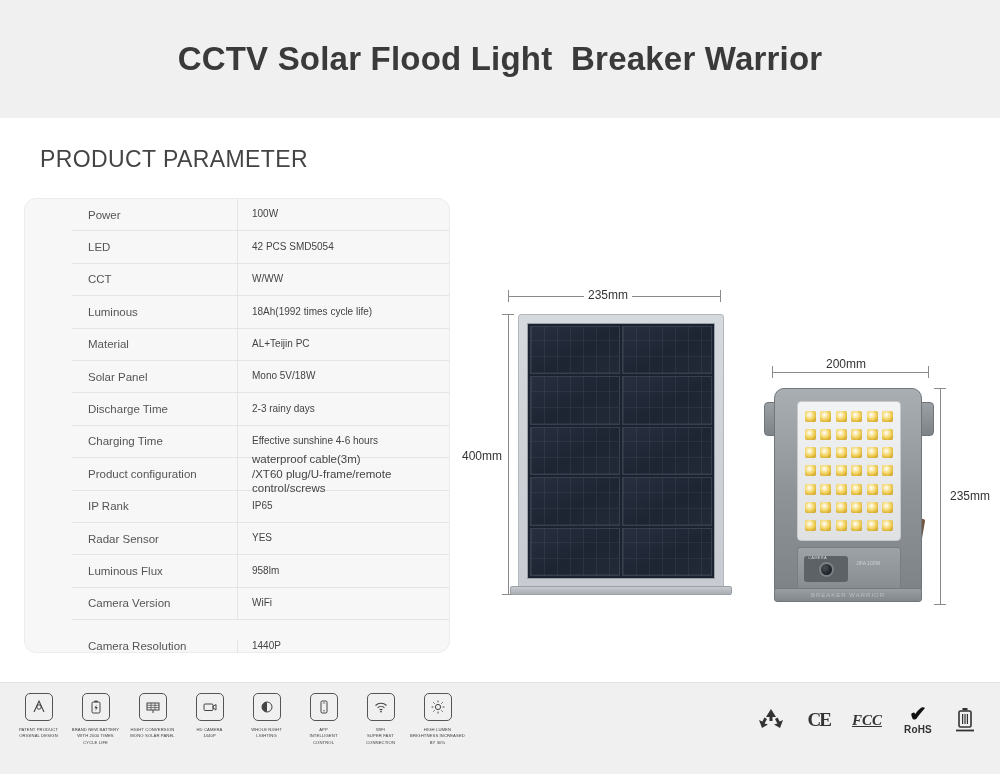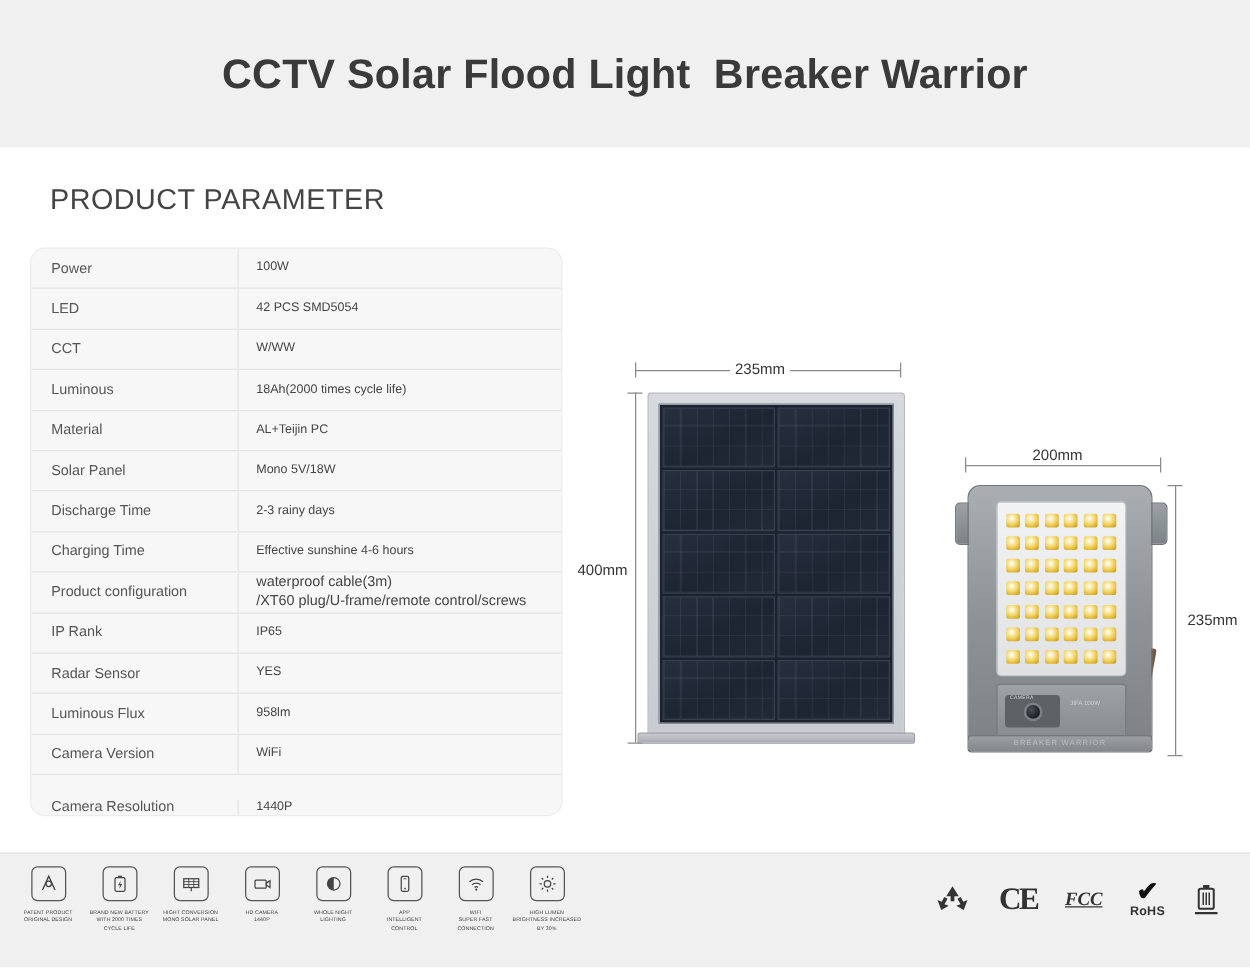--- a/index.html
+++ b/index.html
@@ -32,20 +32,21 @@
     font-size:23px; color:#444; letter-spacing:0.4px;
   }
   
   .param-table {
     position:absolute; left:24px; top:198px;
     width:426px;
     background:#f7f7f7;
     border-radius:12px;
     overflow:hidden;
     border:1px solid #ececec;
+    padding-left:47px;
   }
   .param-row {
     display:flex;
     height:32.4px;
     align-items:stretch;
     border-bottom:1px solid #e4e4e4;
   }
   .param-row:last-child { border-bottom:none;align-items:flex-end; }
   .param-key {
     width:166px;
@@ -218,21 +219,21 @@
     text-align:center; line-height:1.5;
     white-space:pre-line;
     letter-spacing:0.1px;
   }
   
   .certs {
     position:absolute; right:22px; top:22px;
     display:flex; align-items:center; gap:22px;
   }
   .cert { color:#333; display:flex; align-items:center; justify-content:center; }
-  .cert-ce { font-size:25px; font-weight:bold; letter-spacing:-2px; font-family:"Liberation Serif", serif; }
+  .cert-ce { font-size:19px; font-weight:bold; letter-spacing:-2px; font-family:"Liberation Serif", serif; }
   .cert-fcc { font-size:15px; font-weight:bold; font-style:italic; font-family:"Liberation Serif", serif;text-decoration:underline; }
   .cert-rohs { display:flex; flex-direction:column; align-items:center; }
   .rohs-check { font-size:21px; color:#111; line-height:0.9; font-weight:bold;}
   .rohs-label { font-size:10px; font-weight:bold; letter-spacing:0.2px; }
   svg { display:block; }
 </style>
 </head>
 <body>
 
 <div class="page">
@@ -251,21 +252,21 @@
     <div class="param-row">
       <div class="param-key">LED</div>
       <div class="param-val">42 PCS SMD5054</div>
     </div>
     <div class="param-row">
       <div class="param-key">CCT</div>
       <div class="param-val">W/WW</div>
     </div>
     <div class="param-row">
       <div class="param-key">Luminous</div>
-      <div class="param-val">18Ah(2000 times cycle life)</div>
+      <div class="param-val">18Ah(1992 times cycle life)</div>
     </div>
     <div class="param-row">
       <div class="param-key">Material</div>
       <div class="param-val">AL+Teijin PC</div>
     </div>
     <div class="param-row">
       <div class="param-key">Solar Panel</div>
       <div class="param-val">Mono 5V/18W</div>
     </div>
     <div class="param-row">

